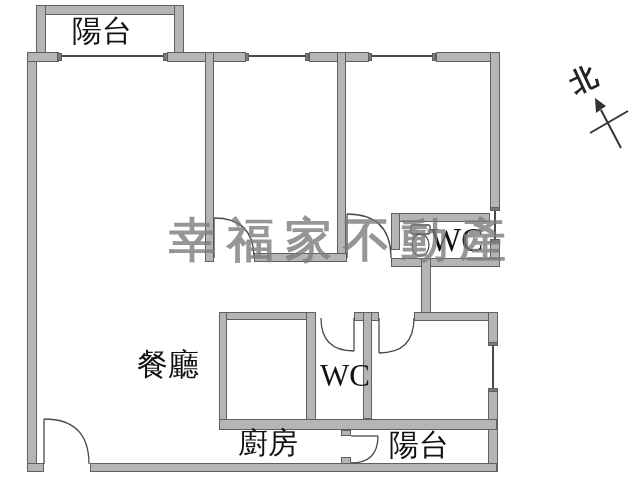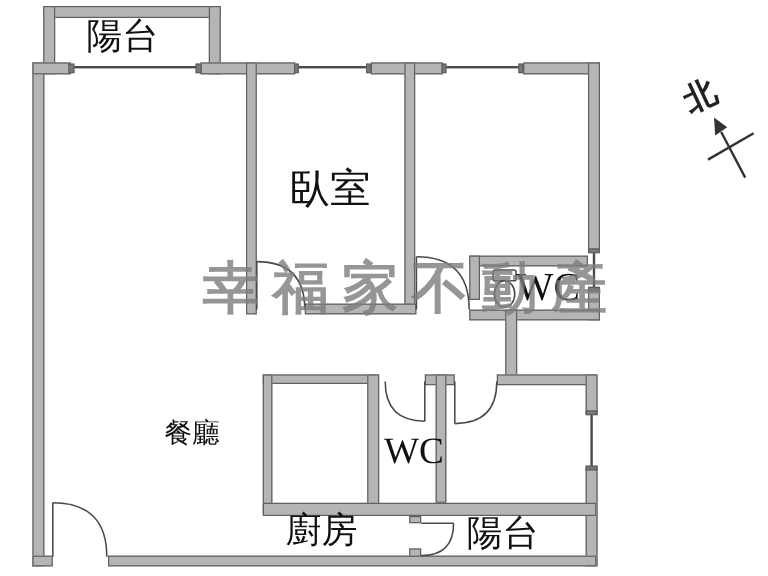--- a/index.html
+++ b/index.html
@@ -88,23 +88,22 @@
       <ellipse cx="396.5" cy="245" rx="8.5" ry="11"></ellipse>
     </g>
     <g>
       <path d="M597 148 L577 110" stroke="#333" stroke-width="2" fill="none"></path>
       <path d="M566 133 L604 111" stroke="#333" stroke-width="2" fill="none"></path>
       <polygon points="571,98 582,106 572,113" fill="#333"></polygon>
     </g>
   </svg>
 
   <div class="lab" style="left:48px;top:16px;font-size:30px">陽台</div>
-  <div class="lab" style="left:217px;top:141px;font-size:34px">臥室</div>
   <div class="lab" style="left:406px;top:224px;font-size:33px">WC</div>
-  <div class="lab" style="left:113px;top:349px;font-size:23px">餐廳</div>
+  <div class="lab" style="left:113px;top:349px;font-size:31px">餐廳</div>
   <div class="lab" style="left:296px;top:360px;font-size:31px">WC</div>
   <div class="lab" style="left:214px;top:428px;font-size:30px">廚房</div>
   <div class="lab" style="left:365px;top:430px;font-size:30px">陽台</div>
 
   <div class="north">北</div>
   <div class="wm">幸福家不動產</div>
 
 </div>
 
 </body></html>

